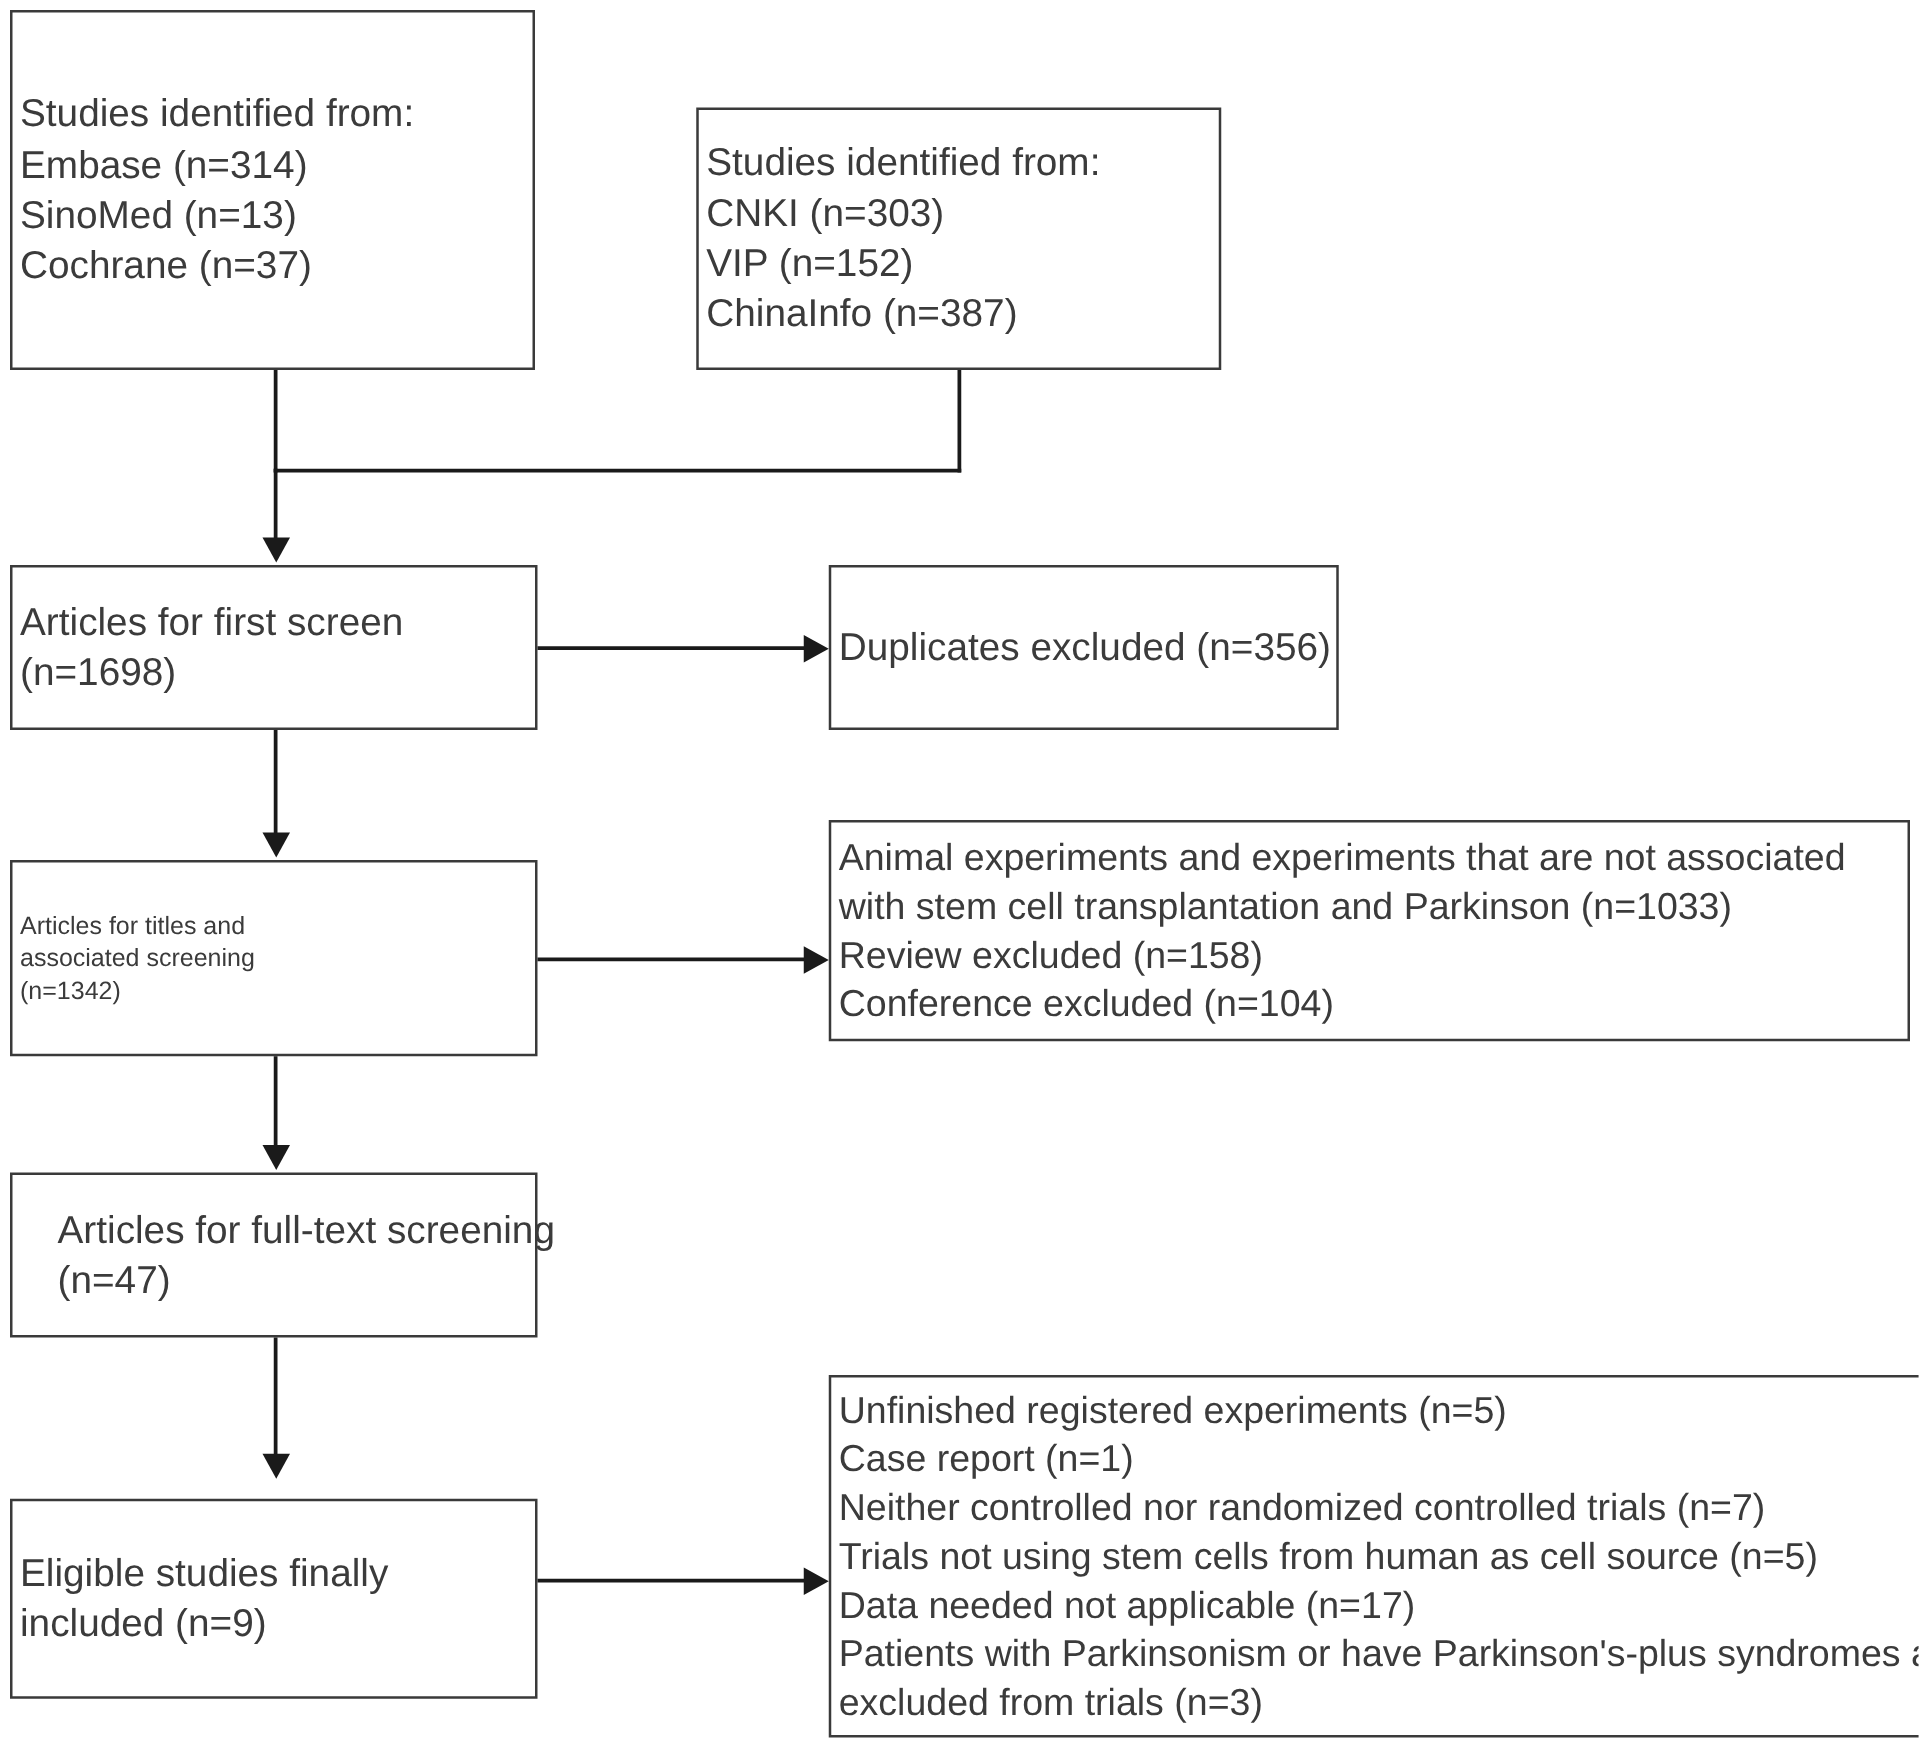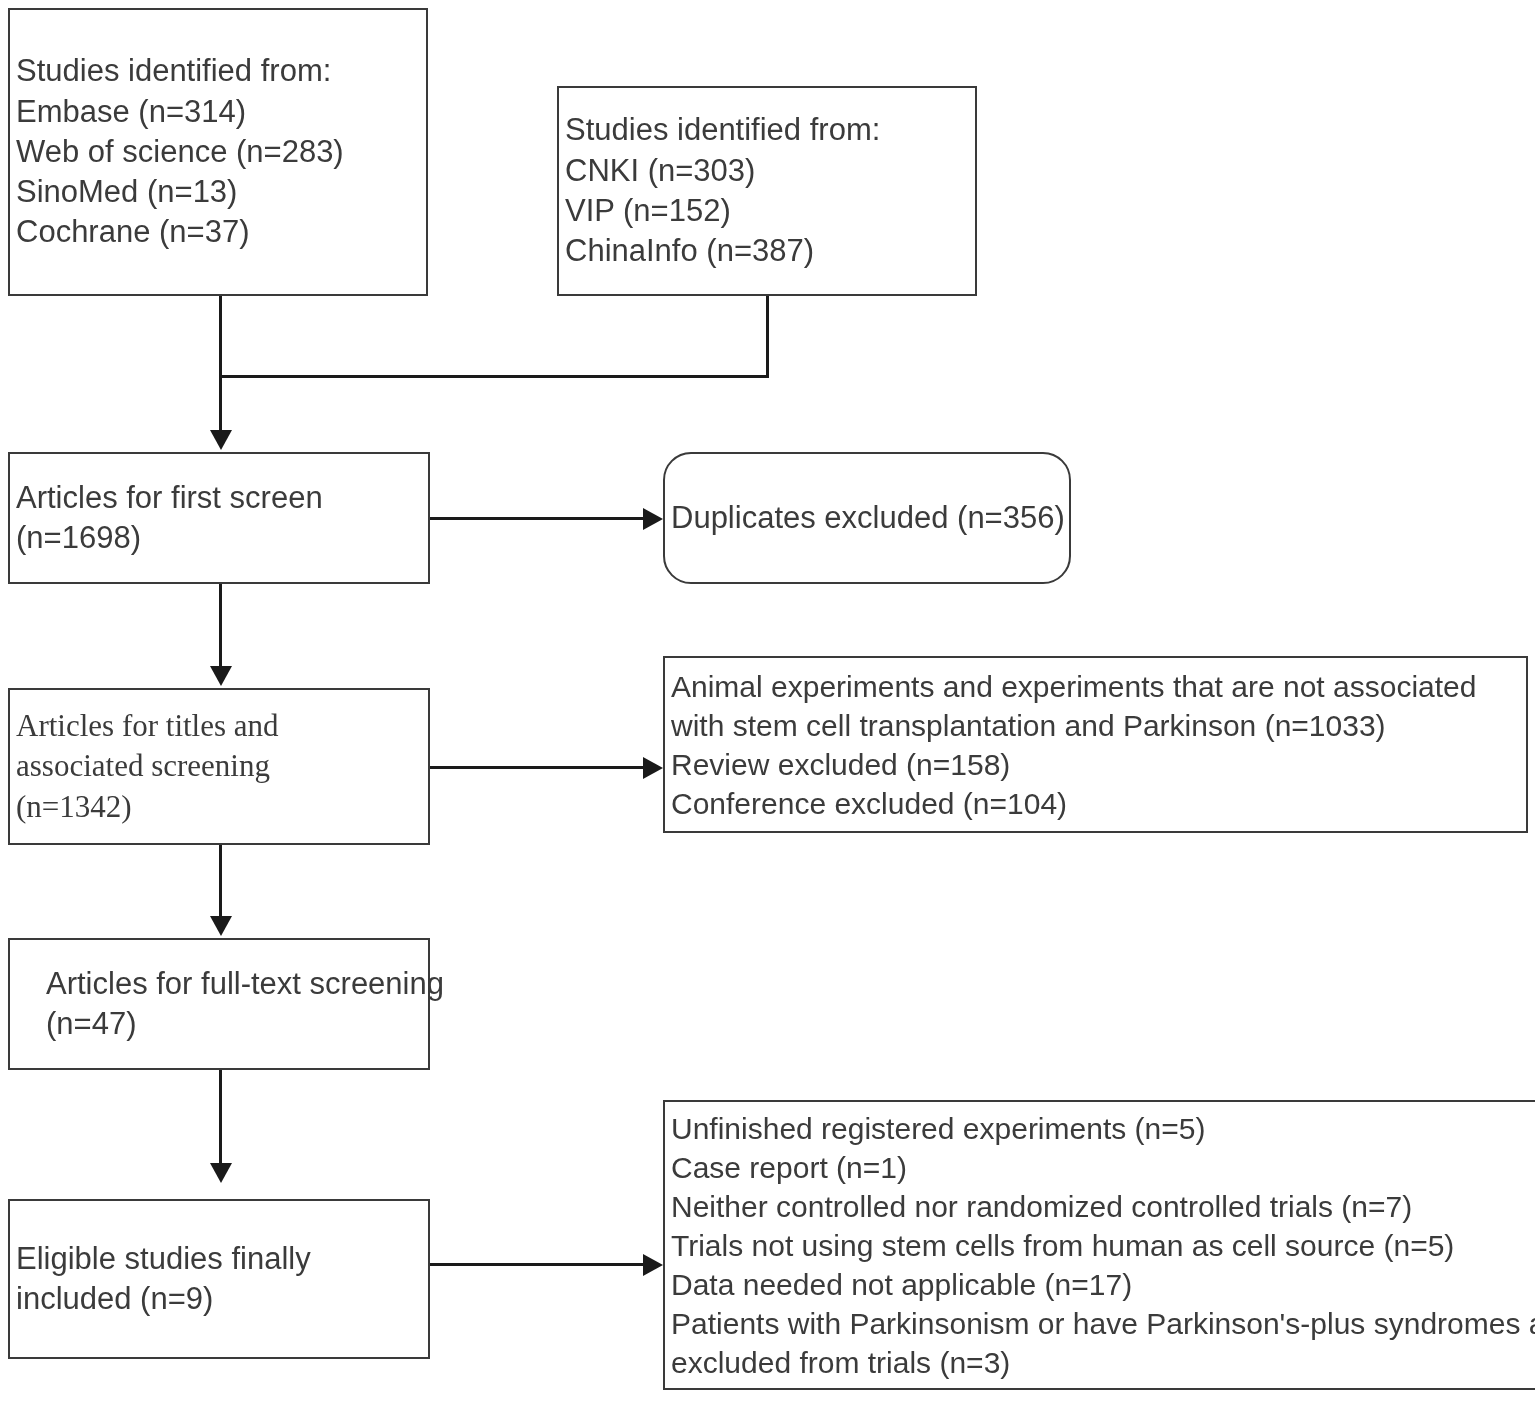--- a/index.html
+++ b/index.html
@@ -39,22 +39,22 @@
     white-space: nowrap;
   }
   .flow-box.wrap .ln {
     white-space: normal;
   }
 
   
   #box-source-international { left: 8px;   top: 8px;    width: 420px;  height: 288px;  font-size: 31px; }
   #box-source-chinese       { left: 557px; top: 86px;   width: 420px;  height: 210px;  font-size: 31px; }
   #box-first-screen         { left: 8px;   top: 452px;  width: 422px;  height: 132px;  font-size: 31px; }
-  #box-duplicates           { left: 663px; top: 452px;  width: 408px;  height: 132px;  font-size: 31px; border-radius: 28px; }
-  #box-title-abstract       { left: 8px;   top: 688px;  width: 422px;  height: 157px;  font-size: 31px; font-family: Liberation Serif, serif; }
+  #box-duplicates           { left: 663px; top: 452px;  width: 408px;  height: 132px;  font-size: 31px; }
+  #box-title-abstract       { left: 8px;   top: 688px;  width: 422px;  height: 157px;  font-size: 20px; }
   #box-screen-exclusions    { left: 663px; top: 656px;  width: 865px;  height: 177px;  font-size: 30px; }
   #box-fulltext             { left: 8px;   top: 938px;  width: 422px;  height: 132px;  font-size: 31px; padding-left: 36px; }
   #box-eligible             { left: 8px;   top: 1185px; width: 422px;  height: 160px;  font-size: 31px; margin-top: 14px; }
   #box-fulltext-exclusions  { left: 663px; top: 1100px; width: 972px;  height: 290px;  font-size: 30px; }
 
   
   .conn {
     position: absolute;
     background: #1a1a1a;
   }
@@ -77,21 +77,20 @@
 </style>
 </head>
 <body>
 
 <div id="canvas">
 
   <div class="flow-box" id="box-source-international">
     <div class="lines">
       <span class="ln">Studies identified from:</span>
       <span class="ln">Embase (n=314)</span>
-      <span class="ln">Web of science (n=283)</span>
       <span class="ln">SinoMed (n=13)</span>
       <span class="ln">Cochrane (n=37)</span>
     </div>
   </div>
 
   <div class="flow-box" id="box-source-chinese">
     <div class="lines">
       <span class="ln">Studies identified from:</span>
       <span class="ln">CNKI (n=303)</span>
       <span class="ln">VIP (n=152)</span>

